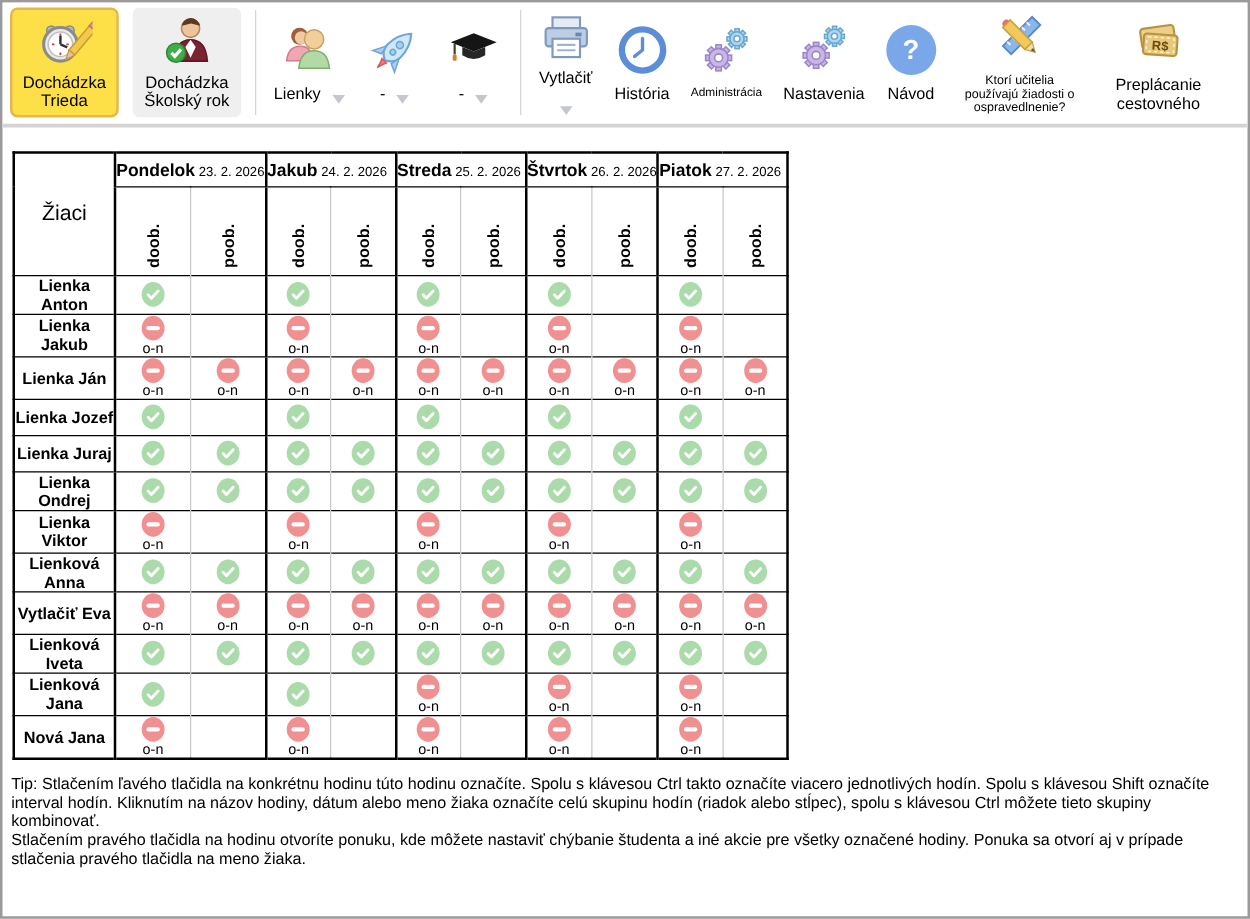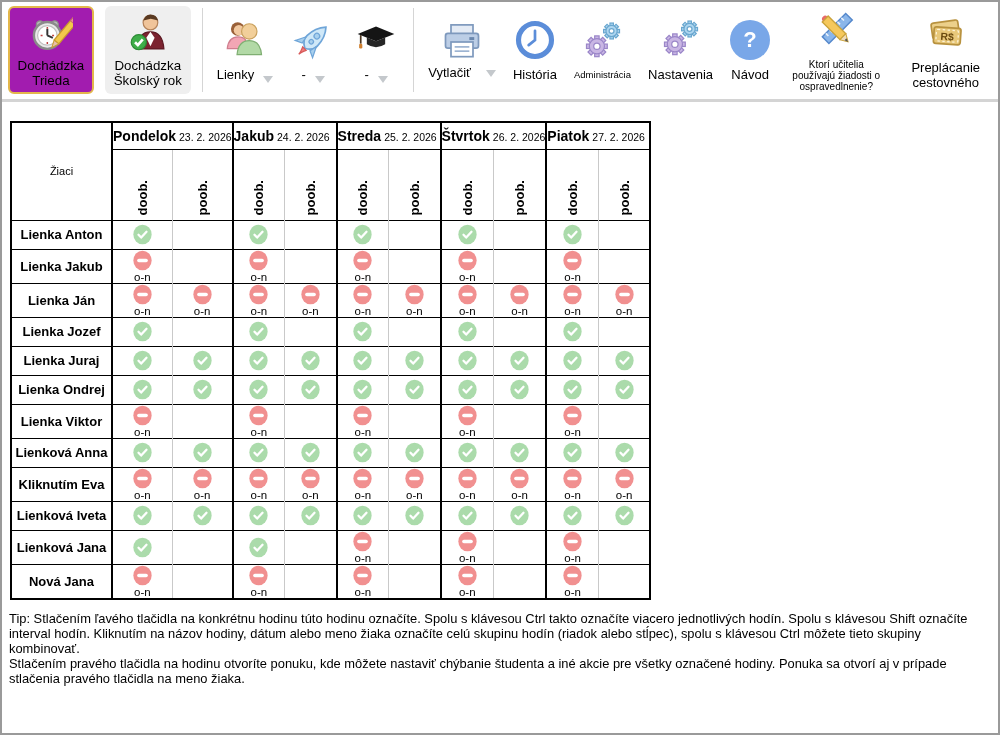--- a/index.html
+++ b/index.html
@@ -24,48 +24,48 @@
     background:#fff;
   }
   .tbtn {
     display:flex; flex-direction:column; align-items:center;
     background:none; border:none; cursor:pointer;
     font-family:inherit; font-size:13px; line-height:1.12; color:#000;
     padding:2px 3px; text-align:center;
   }
   .tbtn .iconbox { height:48px; display:flex; align-items:center; justify-content:center; }
   .tab { width:87px; height:88px; justify-content:center; border:2px solid transparent; border-radius:6px; }
-  .tab.active { background:#a21caf; border-color:#e3b74b; }
+  .tab.active { background:#fde047; border-color:#e3b74b; }
   .sep { width:1px; height:84px; background:#d5d5d5; flex:0 0 auto; }
   .filter-row { display:flex; align-items:flex-end; gap:9px; margin-top:4px; }
   .arrow-down {
     width:0; height:0;
     border-left:5px solid transparent; border-right:5px solid transparent;
     border-top:7px solid #c4c8cc; display:inline-block;
   }
   .small-label { font-size:9.5px; }
   .tiny-label { font-size:10px; max-width:100px; }
-  .with-arrow { display:flex; align-items:center; gap:15px; margin-top:0; }
+  .with-arrow { display:flex; align-items:center; gap:15px; margin-top:0;flex-direction:column; }
   .lbl { margin-top:4px; }
   .q-circle {
     width:40px; height:40px; border-radius:50%;
     background:#79a7e8; color:#fff; font-weight:bold; font-size:22px;
     display:flex; align-items:center; justify-content:center;
   }
 
   
   .content { padding:0; }
   table.att {
     border-collapse:collapse;
     border:2px solid #000;
     margin:19px 0 0 8px;
     table-layout:fixed;
   }
   table.att th, table.att td { padding:0; }
-  .corner { width:101px; font-size:11px; font-weight:normal; text-align:center; }
+  .corner { width:81px; font-size:17px; font-weight:normal; text-align:center; }
   .day-h {
     border-left:2px solid #000; border-bottom:1px solid #000;
     height:27px; font-size:14px; font-weight:bold;
     white-space:nowrap; text-align:left; padding:0 2px;
   }
   .day-h .date { font-size:10.5px; font-weight:normal; margin-left:3px; }
   .sub-h { width:52px; height:71px; vertical-align:bottom; text-align:center; padding-bottom:9px; }
   .vlabel {
     writing-mode:vertical-rl; transform:rotate(180deg);
     font-weight:bold; font-size:13px; display:inline-block;
@@ -743,21 +743,21 @@
             </svg>
           </td>
           <td class="att-cell day-mid">
             <svg width="21" height="21" viewBox="0 0 22 22">
               <ellipse cx="11" cy="11" rx="9.6" ry="10.3" fill="#abdbab"></ellipse>
               <path d="M6.8 11.3 l2.8 2.9 5.6 -6" stroke="#ffffff" stroke-width="2.4" fill="none" stroke-linecap="round" stroke-linejoin="round"></path>
             </svg>
           </td>
         </tr>
         <tr>
-          <td class="name-cell">Kliknutím Eva</td>
+          <td class="name-cell">Vytlačiť Eva</td>
           <td class="att-cell day-start">
             <svg width="21" height="21" viewBox="0 0 22 22">
               <ellipse cx="11" cy="11" rx="9.6" ry="10.3" fill="#f19090"></ellipse>
               <rect x="5.4" y="9.2" width="11.2" height="3.6" rx="1.8" fill="#ffffff"></rect>
             </svg>
             <div class="on-label">o-n</div>
           </td>
           <td class="att-cell day-mid">
             <svg width="21" height="21" viewBox="0 0 22 22">
               <ellipse cx="11" cy="11" rx="9.6" ry="10.3" fill="#f19090"></ellipse>

